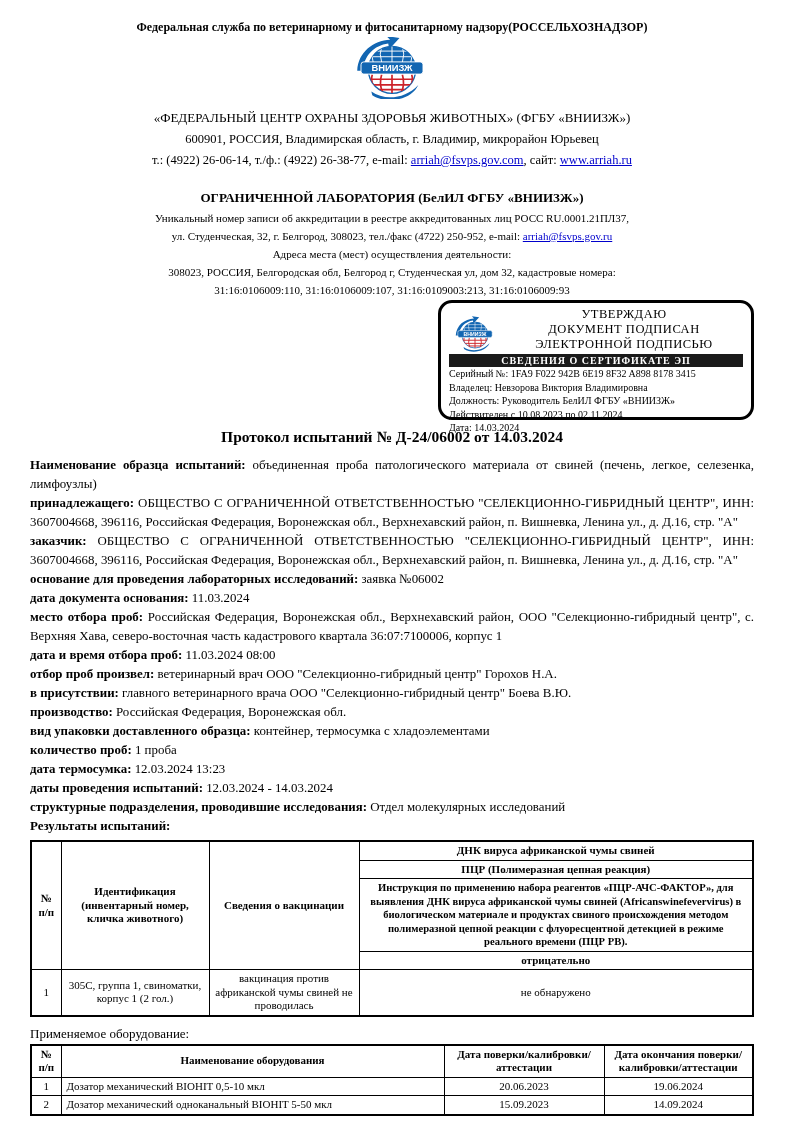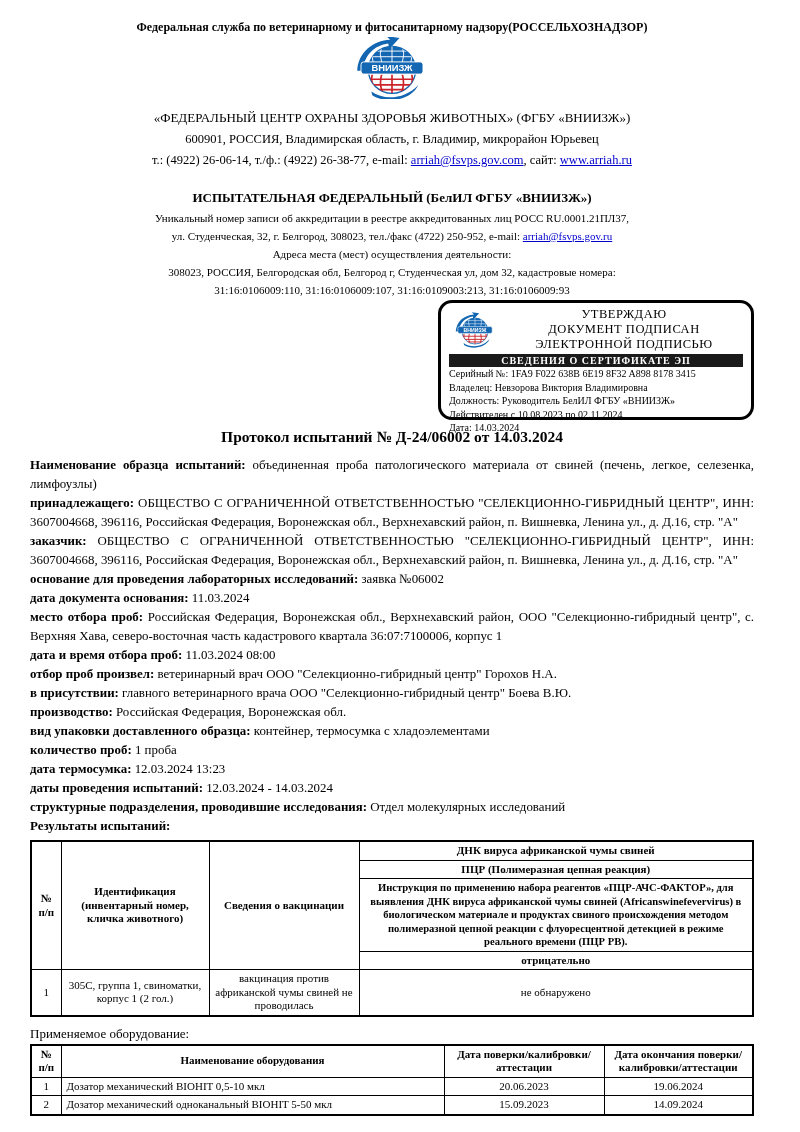--- a/index.html
+++ b/index.html
@@ -18,21 +18,21 @@
   .hdr-addr { font-size:12.5px; margin-top:6px; }
   .hdr-tel  { font-size:12.5px; margin-top:6px; }
   a.doclink { color:#0000cc; text-decoration:underline; }
   .lab-name { font-weight:bold; font-size:13px; margin-top:22px; }
   .lab-line { font-size:11px; margin-top:6px; }
   .stamp-row { display:flex; justify-content:flex-end; margin-top:4px; height:120px; }
   .stamp {
     width:316px; border:3px solid #000; border-radius:14px;
     padding:4px 8px 3px 8px; background:#fff;
   }
-  .stamp-top { display:flex; align-items:center; gap:4px; }
+  .stamp-top { display:flex; align-items:flex-end; gap:4px; }
   .stamp-logo { width:52px; height:36px; flex:0 0 auto; }
   .stamp-cap { flex:1; text-align:center; font-size:12.5px; line-height:15px; letter-spacing:.5px; }
   .stamp-bar {
     background:#1a1a1a; color:#fff; text-align:center; font-size:10px;
     letter-spacing:1px; padding:1px 0; margin-top:2px; font-weight:bold;
   }
   .stamp-field { font-size:10px; line-height:12.5px; margin-top:1px; }
   .doc-title { font-weight:bold; font-size:15.5px; text-align:center; margin-top:8px; }
   .details { margin-top:10px; font-size:12.9px; line-height:19px; text-align:justify; }
   .detail b { font-weight:bold; }
@@ -92,41 +92,41 @@
         <rect x="17" y="26.5" width="66" height="13" rx="3" fill="#1266b2" stroke="#ffffff" stroke-width="1"></rect>
         <text x="50" y="36.5" text-anchor="middle" font-size="10" font-weight="bold" fill="#ffffff" font-family="Liberation Sans, sans-serif">ВНИИЗЖ</text>
       </g>
     </svg>
   </div>
 
   <div class="center hdr-name">«ФЕДЕРАЛЬНЫЙ ЦЕНТР ОХРАНЫ ЗДОРОВЬЯ ЖИВОТНЫХ» (ФГБУ «ВНИИЗЖ»)</div>
   <div class="center hdr-addr">600901, РОССИЯ, Владимирская область, г. Владимир, микрорайон Юрьевец</div>
   <div class="center hdr-tel"><span>т.: (4922) 26-06-14, т./ф.: (4922) 26-38-77, e-mail: </span><a class="doclink" href="#">arriah@fsvps.gov.com</a><span>, сайт: </span><a class="doclink" href="#">www.arriah.ru</a></div>
 
-  <div class="center lab-name">ИСПЫТАТЕЛЬНАЯ ФЕДЕРАЛЬНЫЙ (БелИЛ ФГБУ «ВНИИЗЖ»)</div>
+  <div class="center lab-name">ОГРАНИЧЕННОЙ ЛАБОРАТОРИЯ (БелИЛ ФГБУ «ВНИИЗЖ»)</div>
   <div class="center lab-line">Уникальный номер записи об аккредитации в реестре аккредитованных лиц РОСС RU.0001.21ПЛ37,</div>
   <div class="center lab-line"><span>ул. Студенческая, 32, г. Белгород, 308023, тел./факс (4722) 250-952, e-mail: </span><a class="doclink" href="#">arriah@fsvps.gov.ru</a></div>
   <div class="center lab-line">Адреса места (мест) осуществления деятельности:</div>
   <div class="center lab-line">308023, РОССИЯ, Белгородская обл, Белгород г, Студенческая ул, дом 32, кадастровые номера:</div>
   <div class="center lab-line">31:16:0106009:110, 31:16:0106009:107, 31:16:0109003:213, 31:16:0106009:93</div>
 
   <div class="stamp-row">
     <div class="stamp">
       <div class="stamp-top">
         <svg class="stamp-logo" viewBox="0 0 100 66">
             <use href="#vlogo"></use>
           </svg>
         <div class="stamp-cap">
           <div>УТВЕРЖДАЮ</div>
           <div>ДОКУМЕНТ ПОДПИСАН</div>
           <div>ЭЛЕКТРОННОЙ ПОДПИСЬЮ</div>
         </div>
       </div>
       <div class="stamp-bar">СВЕДЕНИЯ О СЕРТИФИКАТЕ ЭП</div>
-      <div class="stamp-field">Серийный №: 1FA9 F022 638B 6E19 8F32 A898 8178 3415</div>
+      <div class="stamp-field">Серийный №: 1FA9 F022 942B 6E19 8F32 A898 8178 3415</div>
       <div class="stamp-field">Владелец: Невзорова Виктория Владимировна</div>
       <div class="stamp-field">Должность: Руководитель БелИЛ ФГБУ «ВНИИЗЖ»</div>
       <div class="stamp-field">Действителен с 10.08.2023 по 02.11.2024</div>
       <div class="stamp-field">Дата: 14.03.2024</div>
     </div>
   </div>
 
   <div class="doc-title">Протокол испытаний № Д-24/06002 от 14.03.2024</div>
 
   <div class="details">

